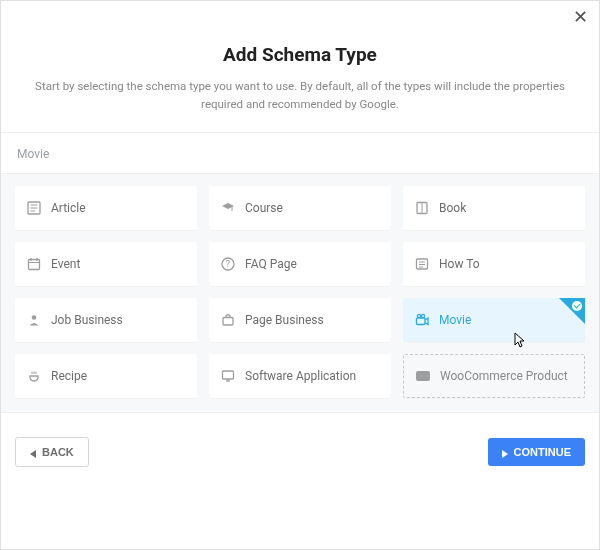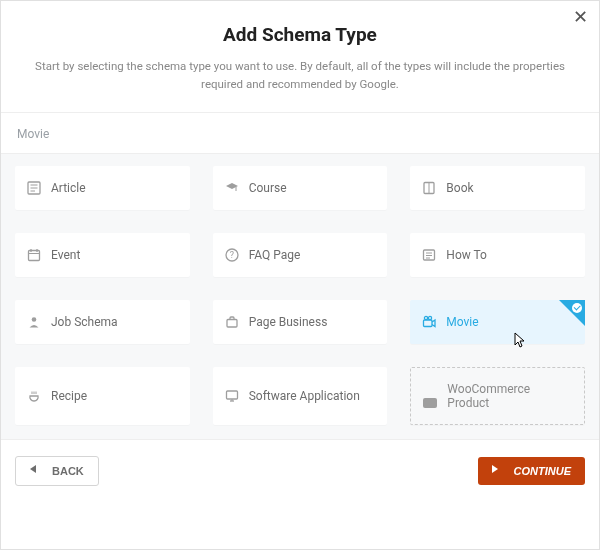--- a/index.html
+++ b/index.html
@@ -16,38 +16,39 @@
     border:1px solid #e0e0e0;
   }
   .close {
     position:absolute; right:8px; top:4px;
     font-size:18px; color:#555; cursor:pointer;
     line-height:1; padding:4px;
   }
   .header {
     text-align:center;
     padding:22px 34px 18px;
+    margin-top:20px;
   }
   .title {
     font-size:19px; font-weight:700; color:#222;
     margin:0 0 12px;
   }
   .subtitle {
     font-size:11.5px; color:#888; line-height:1.55;
     margin:0;
     text-align:center;
   }
   .divider { border:none; border-top:1px solid #eee; margin:0;}
   .search-area { padding:14px 16px 12px; font-size:12px; color:#9aa0a6; }
 
   .grid-wrap { background:#f7f8f9; padding:12px 14px 14px; }
   .grid {
     display:grid;
     grid-template-columns: repeat(3, 1fr);
-    gap:23px;
+    gap:12px;
   }
   .card {
     background:#fff;
     border-radius:2px;
     padding:14px 12px;
     display:flex; align-items:center;
     gap:10px;
     font-size:12px; color:#6d6d6d;
     position:relative;
     cursor:pointer;
@@ -96,28 +97,28 @@
     pointer-events:none;
   }
 
   .footer {
     padding:16px 14px 16px;
     display:flex; justify-content:space-between; align-items:center;
   }
   .btn {
     font-size:11px; font-weight:600;
     border-radius:3px; padding:8px 14px;
-    display:inline-flex; align-items:flex-start; gap:16px;
-    cursor:pointer; border:none;
+    display:inline-flex; align-items:flex-end; gap:6px;
+    cursor:pointer; border:none;margin-top:8px;
   }
   .btn.back {
     background:#fff; color:#6d6d6d; border:1px solid #d5d5d5;
   }
   .btn.continue {
-    background:#c2410c; color:#fff;font-style:italic;
+    background:#3b82f6; color:#fff;
   }
   .arrow {
     display:inline-block; width:0; height:0;
   }
   .arrow.left {
     border-top:4px solid transparent;
     border-bottom:4px solid transparent;
     border-right:6px solid currentColor;
   }
   .arrow.right {
@@ -207,21 +208,21 @@
           </span>
           <span>How To</span>
         </div>
         <div class="card">
           <span class="icon">
             <svg width="14" height="14" viewBox="0 0 14 14">
               <circle cx="7" cy="4.5" r="2.3" fill="#9e9e9e"></circle>
               <path d="M2.5 12.5 Q7 7.5 11.5 12.5 Z" fill="#9e9e9e"></path>
             </svg>
           </span>
-          <span>Job Schema</span>
+          <span>Job Business</span>
         </div>
         <div class="card">
           <span class="icon">
             <svg width="14" height="14" viewBox="0 0 14 14">
               <rect x="2" y="4.5" width="10" height="7.5" rx="1" fill="none" stroke="#9e9e9e" stroke-width="1.3"></rect>
               <path d="M5 4.5 V3 Q5 2 6 2 H8 Q9 2 9 3 V4.5" fill="none" stroke="#9e9e9e" stroke-width="1.3"></path>
             </svg>
           </span>
           <span>Page Business</span>
         </div>

